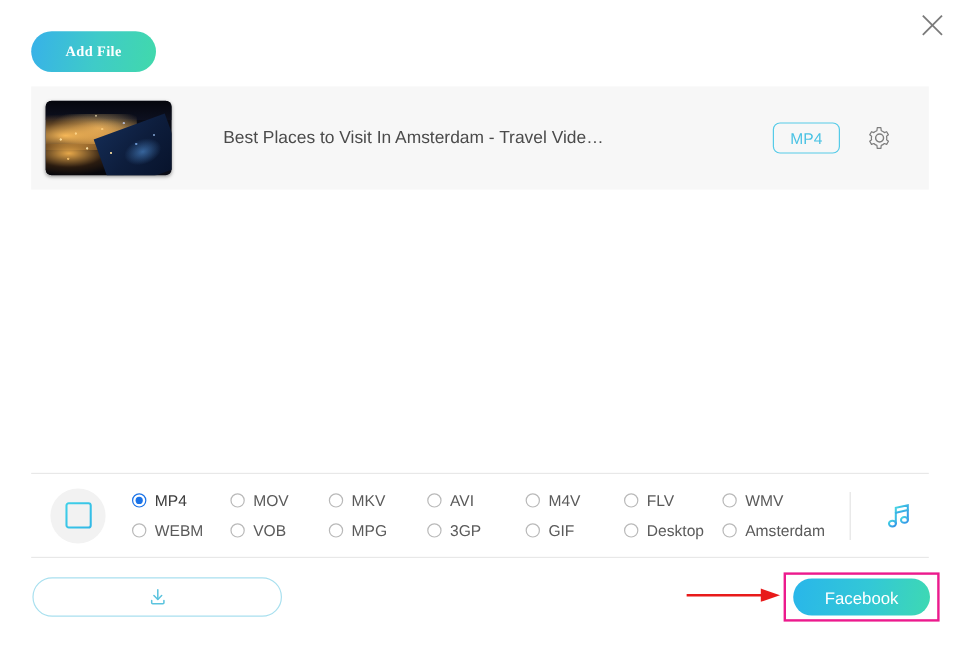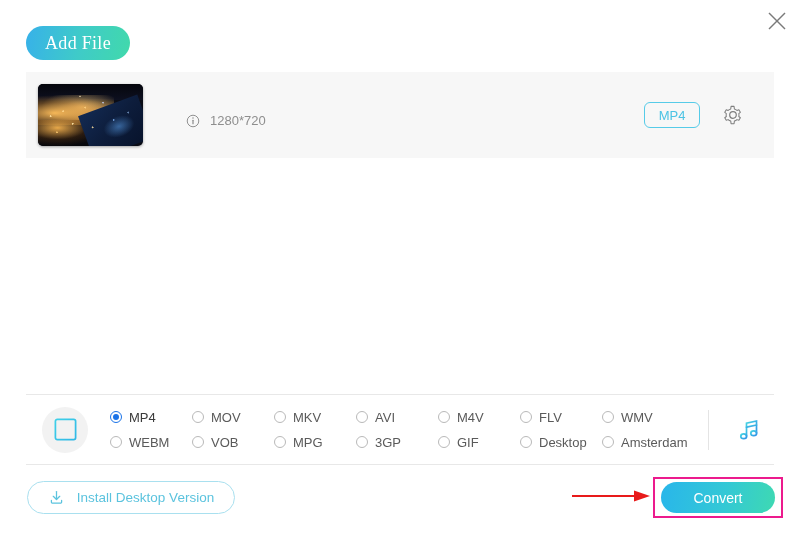--- a/index.html
+++ b/index.html
@@ -37,22 +37,22 @@
     top: 26px;
   }
   .add-file-btn {
     width: 104px;
     height: 34px;
     border-radius: 17px;
     border: none;
     background: linear-gradient(100deg, #37b1e9 0%, #3fcbc8 52%, #41d9ab 100%);
     color: #ffffff;
     font-family: "Liberation Serif", serif;
-    font-weight: normal;
-    font-size: 18px;
+    font-weight: bold;
+    font-size: 12px;
     letter-spacing: .3px;
     cursor: pointer;
     display: flex;
     align-items: center;
     justify-content: center;
     padding: 0;
   }
 
   
   .file-row {
@@ -326,28 +326,21 @@
   <div class="thumb">
     <div class="sky"></div>
     <div class="cityglow"></div>
     <div class="lowercity"></div>
     <div class="water"></div>
     <div class="waterglint"></div>
     <div class="dots"></div>
   </div>
 
   <div class="file-meta">
-    <div class="file-sub">
-      <svg class="info-icon" viewBox="0 0 16 16">
-        <circle cx="8" cy="8" r="6.6" fill="none" stroke="#8c8c8c" stroke-width="1.1"></circle>
-        <circle cx="8" cy="4.7" r=".85" fill="#8c8c8c"></circle>
-        <rect x="7.3" y="6.6" width="1.4" height="5.1" rx=".6" fill="#8c8c8c"></rect>
-      </svg>
-      <span class="file-res">1280*720</span>
-    </div>
+    <div class="file-title">Best Places to Visit In Amsterdam - Travel Vide…</div>
   </div>
 
   <div class="row-actions">
     <button class="fmt-badge">MP4</button>
     <button class="gear-btn">
       <svg width="22" height="22" viewBox="0 0 24 24">
         <path d="M12 8.4a3.6 3.6 0 1 0 0 7.2 3.6 3.6 0 0 0 0-7.2z" fill="none" stroke="#7e7e7e" stroke-width="1.3"></path>
         <path d="M19.3 13.9a7.6 7.6 0 0 0 0-3.8l2-1.5-1.9-3.3-2.4.9a7.6 7.6 0 0 0-3.3-1.9L13.3 1h-3.8L9.1 4.3a7.6 7.6 0 0 0-3.3 1.9l-2.4-.9-1.9 3.3 2 1.5a7.6 7.6 0 0 0 0 3.8l-2 1.5 1.9 3.3 2.4-.9a7.6 7.6 0 0 0 3.3 1.9L9.5 23h3.8l.4-3.3a7.6 7.6 0 0 0 3.3-1.9l2.4.9 1.9-3.3z" fill="none" stroke="#7e7e7e" stroke-width="1.3" stroke-linejoin="round" transform="scale(0.86) translate(2 2)"></path>
       </svg>
     </button>
@@ -452,22 +445,21 @@
     </svg>
   </button>
 </div>
 
 <button class="install-btn">
   <svg width="17" height="17" viewBox="0 0 20 20">
     <path d="M10 3v9" stroke="#5bc3de" stroke-width="1.5" stroke-linecap="round" fill="none"></path>
     <path d="M6.2 8.6L10 12.4l3.8-3.8" stroke="#5bc3de" stroke-width="1.5" fill="none" stroke-linecap="round" stroke-linejoin="round"></path>
     <path d="M4 13.4v2.2a1 1 0 0 0 1 1h10a1 1 0 0 0 1-1v-2.2" stroke="#5bc3de" stroke-width="1.5" fill="none" stroke-linecap="round"></path>
   </svg>
-  <span>Install Desktop Version</span>
 </button>
 
 <svg class="arrow" viewBox="0 0 78 14">
   <line x1="0" y1="7" x2="63" y2="7" stroke="#e81a1a" stroke-width="2"></line>
   <polygon points="62,1.5 78,7 62,12.5" fill="#e81a1a"></polygon>
 </svg>
 
 <div class="convert-highlight"></div>
-<button class="convert-btn">Convert</button>
+<button class="convert-btn">Facebook</button>
 
 </body></html>

